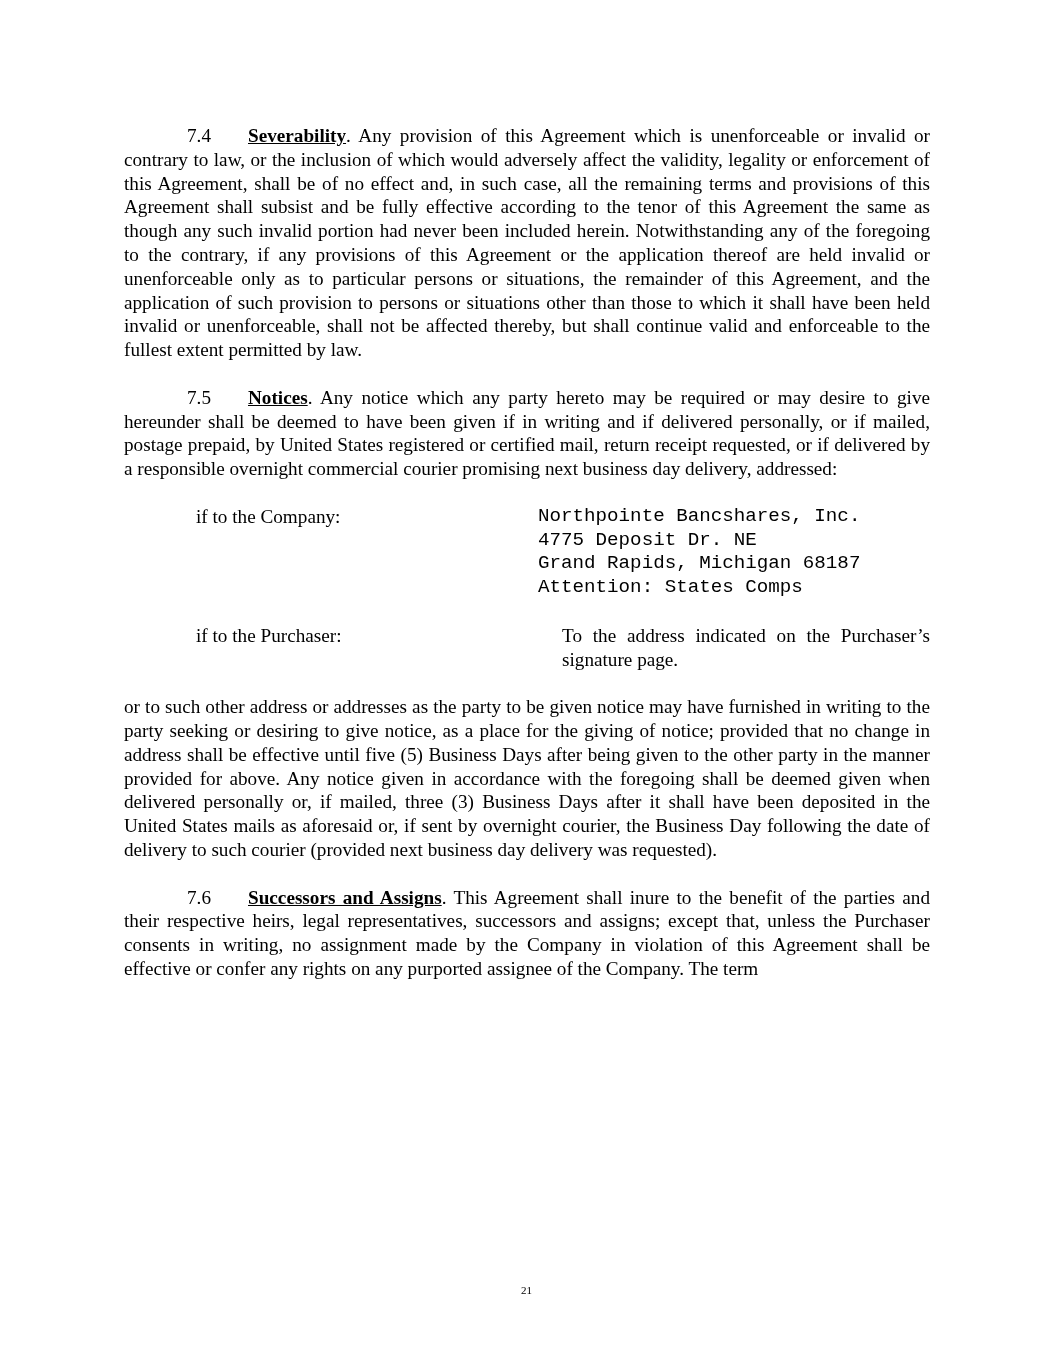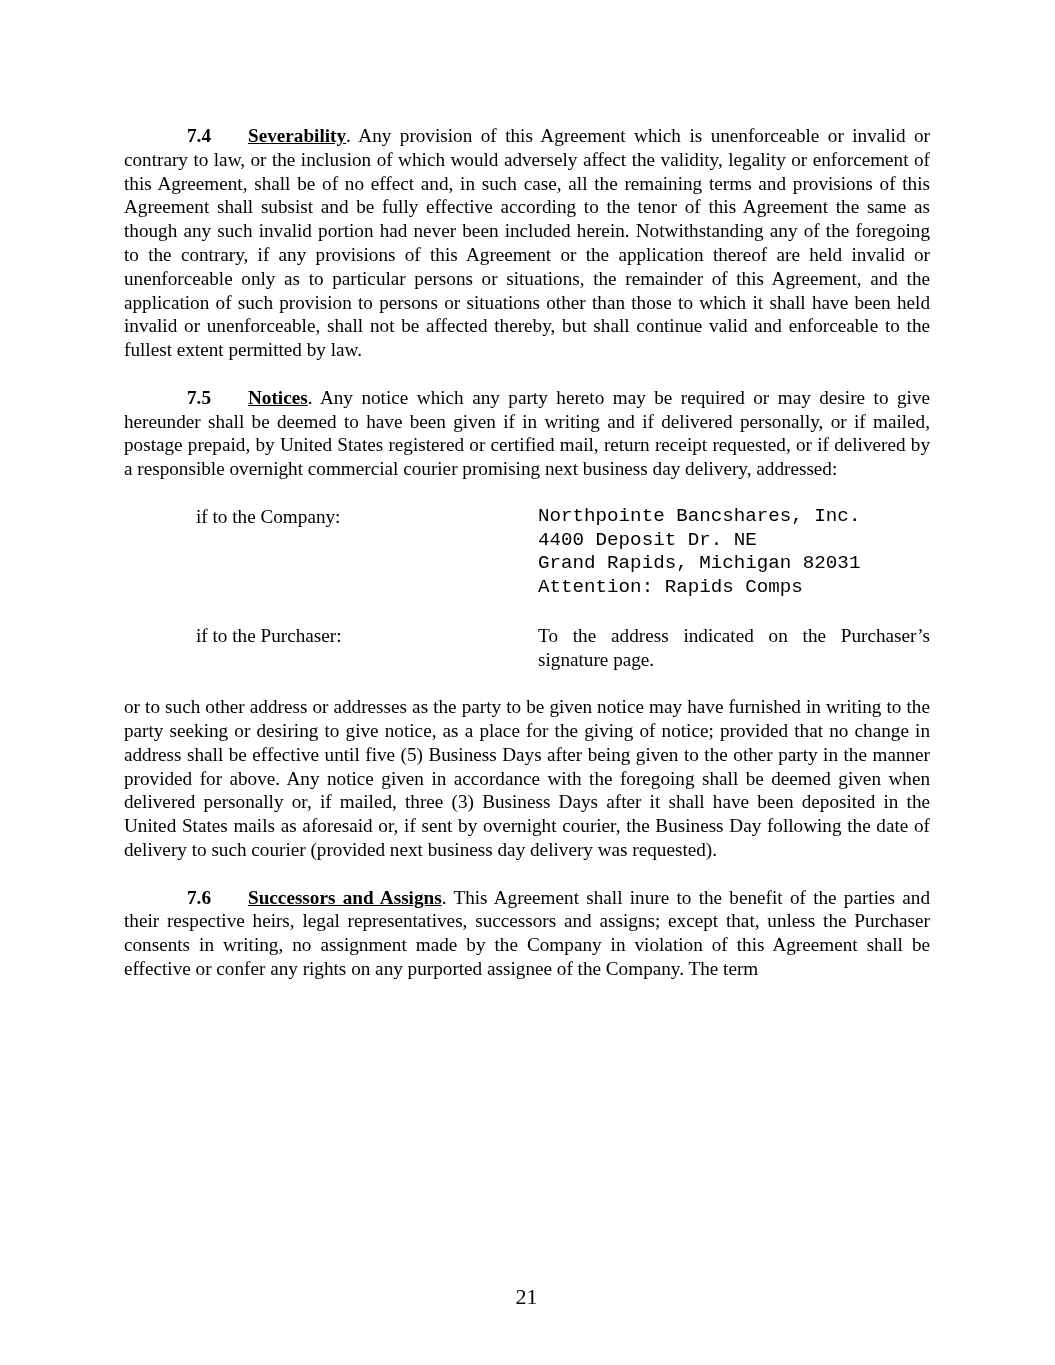--- a/index.html
+++ b/index.html
@@ -4,47 +4,47 @@
   <style>
     html, body { margin: 0; padding: 0; background: #ffffff; }
     body {
       width: 1055px; height: 1365px; position: relative; overflow: hidden;
       font-family: "Liberation Serif", "DejaVu Serif", serif;
       color: #000000;
     }
     .page { position: absolute; left: 124px; top: 124px; width: 806px; font-size: 19.2px; line-height: 23.8px; }
     .para { margin: 0 0 23.8px 0; text-align: justify; }
     .para.indent { text-indent: 63px; }
-    .secnum { font-weight: bold; display: inline-block; width: 61px; text-indent: 0; }
+    .secnum { font-weight: normal; display: inline-block; width: 61px; text-indent: 0; }
     .sectitle { font-weight: bold; text-decoration: underline; font-family: Liberation Serif, serif; }
     .addr-block { margin: 0 0 23.8px 72px; }
     .addr-row { display: flex; margin-bottom: 23.8px; }
-    .addr-row:last-child { margin-bottom: 0; }
+    .addr-row:last-child { margin-bottom: 0; gap: 24px; }
     .addr-label { width: 342px; flex: 0 0 342px; }
     .addr-lines { flex: 1; text-align: justify; }
     .addr-line { display: block; font-family: Liberation Mono, monospace; }
-    .pagenum { position: absolute; left: 0; right: 2px; top: 1284px; text-align: center; font-size: 22px; }
+    .pagenum { position: absolute; left: 0; right: 2px; top: 1284px; text-align: center; font-size: 11px; }
   </style>
 </head>
 <body>
 
 <div class="page">
 
   <p class="para indent"><span class="secnum">7.4</span><span class="sectitle">Severability</span><span>.  Any provision of this Agreement which is unenforceable or invalid or contrary to law, or the inclusion of which would adversely affect the validity, legality or enforcement of this Agreement, shall be of no effect and, in such case, all the remaining terms and provisions of this Agreement shall subsist and be fully effective according to the tenor of this Agreement the same as though any such invalid portion had never been included herein. Notwithstanding any of the foregoing to the contrary, if any provisions of this Agreement or the application thereof are held invalid or unenforceable only as to particular persons or situations, the remainder of this Agreement, and the application of such provision to persons or situations other than those to which it shall have been held invalid or unenforceable, shall not be affected thereby, but shall continue valid and enforceable to the fullest extent permitted by law.</span></p>
 
   <p class="para indent"><span class="secnum">7.5</span><span class="sectitle">Notices</span><span>.  Any notice which any party hereto may be required or may desire to give hereunder shall be deemed to have been given if in writing and if delivered personally, or if mailed, postage prepaid, by United States registered or certified mail, return receipt requested, or if delivered by a responsible overnight commercial courier promising next business day delivery, addressed:</span></p>
 
   <div class="addr-block">
     <div class="addr-row">
       <div class="addr-label">if to the Company:</div>
       <div class="addr-lines">
         <span class="addr-line">Northpointe Bancshares, Inc.</span>
-        <span class="addr-line">4400 Deposit Dr. NE</span>
-        <span class="addr-line">Grand Rapids, Michigan 82031</span>
-        <span class="addr-line">Attention: Rapids Comps</span>
+        <span class="addr-line">4775 Deposit Dr. NE</span>
+        <span class="addr-line">Grand Rapids, Michigan 68187</span>
+        <span class="addr-line">Attention: States Comps</span>
       </div>
     </div>
     <div class="addr-row">
       <div class="addr-label">if to the Purchaser:</div>
       <div class="addr-lines">
         <span>To the address indicated on the Purchaser’s signature page.</span>
       </div>
     </div>
   </div>
 

